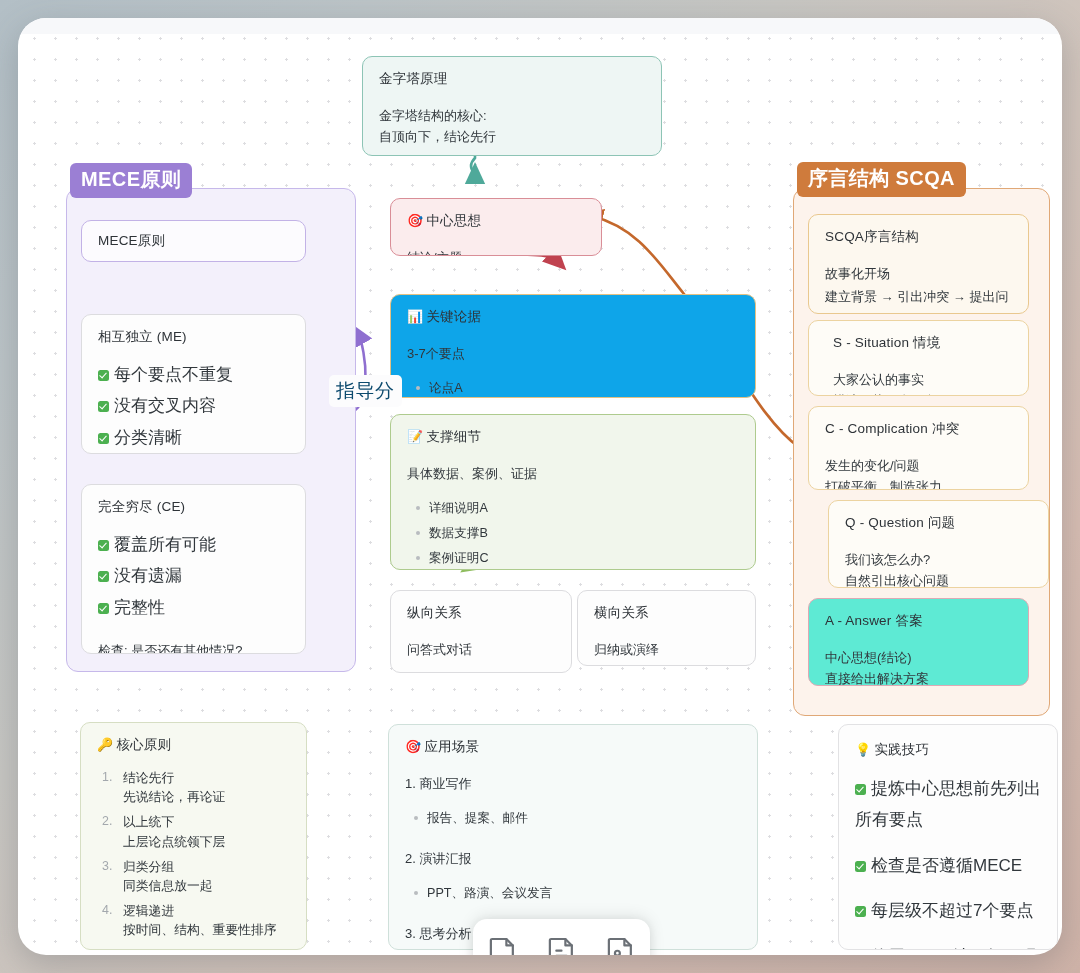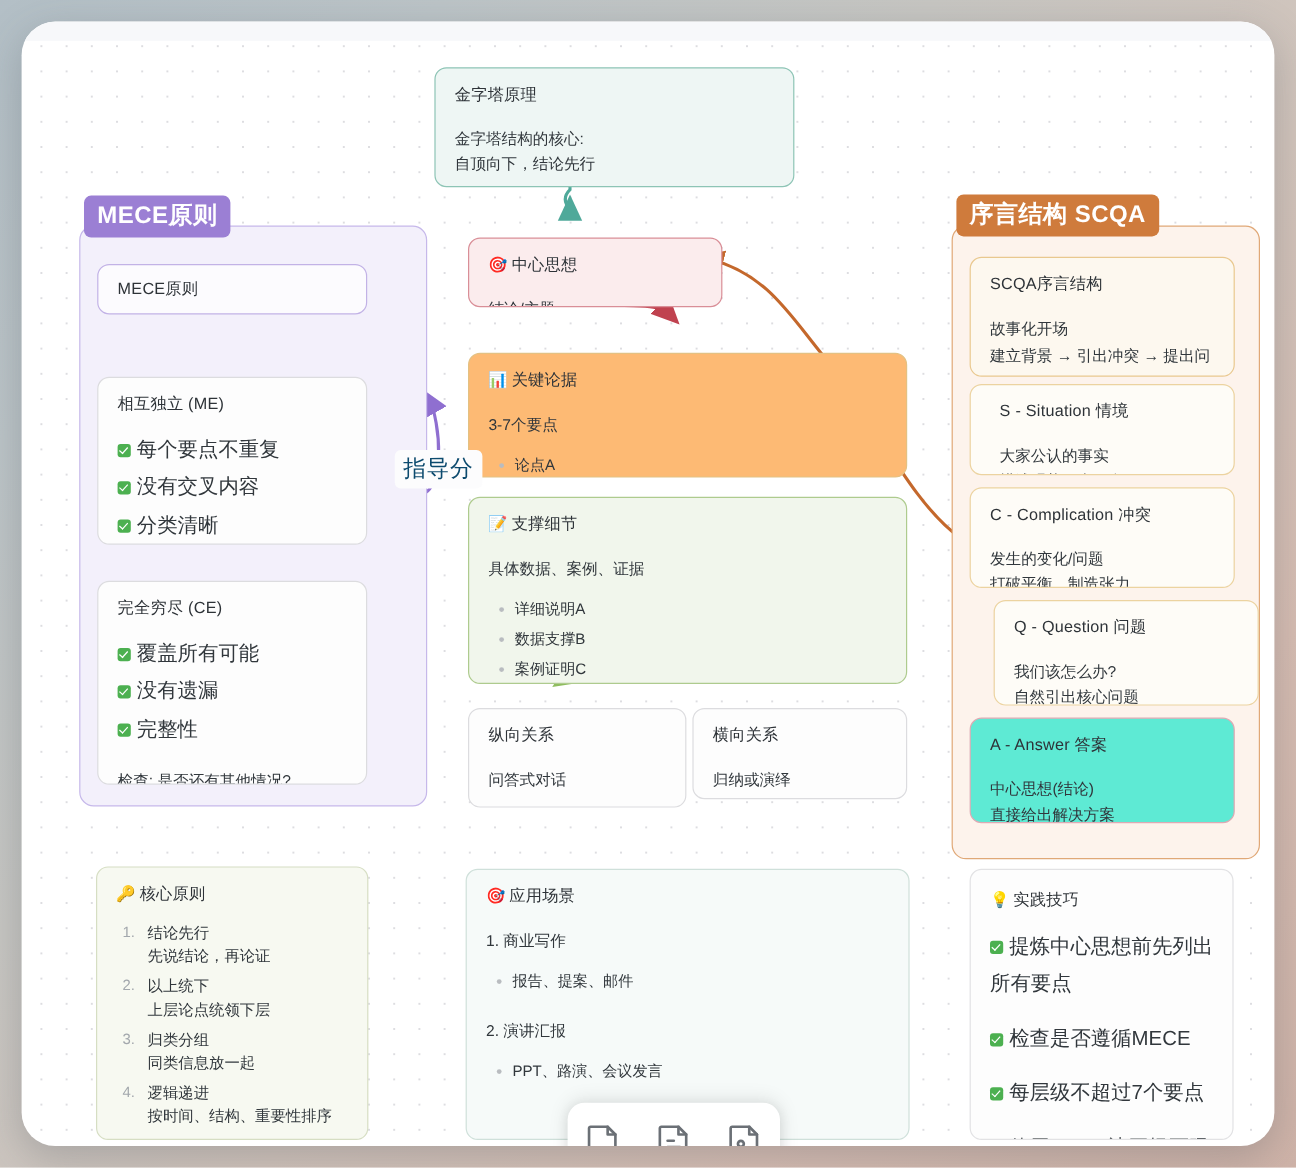--- a/index.html
+++ b/index.html
@@ -147,21 +147,21 @@
   
   #grp-scqa {
     left: 775px; top: 170px; width: 257px; height: 528px;
     background: #fdf3ec; border: 1.6px solid #e0a877;
   }
   #ttl-scqa { left: 779px; top: 144px; background: #cf7b3c; }
 
   
   .v-teal  { background:#eef6f4; border-color:#8dc4b5; }
   .v-pink  { background:#fbeced; border-color:#d98e97; }
-  .v-orange{ background:#fdba74; border-color:#e3c183; }
+  .v-orange{ background:#0ea5e9; border-color:#e3c183; }
   .v-green { background:#f1f6ec; border-color:#aecb8e; }
   .v-plainpurple { background:#fcfbfe; border-color:#c2b2e6; }
   .v-white { background:#fdfdfd; border-color:#dcdcdf; }
   .v-cream { background:#fdf8ef; border-color:#e9c88f; }
   .v-cream2{ background:#fefcf7; border-color:#ecd3a0; }
   .v-rose  { background:#5eead4; border-color:#ddaab4; }
   .v-mint  { background:#f6faf9; border-color:#cfe0da; }
   .v-ivory { background:#f7f9f1; border-color:#d6dec3; }
   .v-snow  { background:#fdfdfd; border-color:#e2e2e4; }
 
@@ -184,21 +184,21 @@
   #n-compl     { left:790px; top:388px; width:221px; height:84px;  }
   #n-quest     { left:790px; top:482px; width:221px; height:88px;margin-left:20px;  }
   #n-answer    { left:790px; top:580px; width:221px; height:88px;  }
   #n-tips      { left:790px; top:706px; width:220px; height:226px; }
 
   #n-pyramid .n-title, #n-mece-head .n-title { }
   #n-mece-head { padding-top: 11px; }
   #n-vert .n-body, #n-horz .n-body { margin-top: 17px; }
 
   #n-scqa-head .n-body { line-height: 1.75; }
-  #n-tips { padding-top: 16px; }
+  #n-tips { padding-top: 16px; margin-left: 30px; }
   #n-tips .n-title { margin-bottom: 14px; }
 
   
   #edge-label {
     position: absolute;
     left: 311px; top: 357px;
     background: #fcfcfd;
     border-radius: 5px;
     padding: 3px 7px;
     font-size: 19px;
@@ -410,20 +410,21 @@
         <span class="emoji">🎯</span><span>应用场景</span>
       </div>
       <div class="n-body">1. 商业写作</div>
       <ul class="bullets">
         <li>报告、提案、邮件</li>
       </ul>
       <div class="n-body">2. 演讲汇报</div>
       <ul class="bullets">
         <li>PPT、路演、会议发言</li>
       </ul>
+      <div class="n-body">3. 思考分析</div>
     </div>
 
     <div class="node v-snow" id="n-tips">
       <div class="n-title">
         <span class="emoji">💡</span><span>实践技巧</span>
       </div>
       <span class="chk spaced"><span class="cb"></span><span>提炼中心思想前先列出所有要点</span></span>
       <span class="chk spaced"><span class="cb"></span><span>检查是否遵循MECE</span></span>
       <span class="chk spaced"><span class="cb"></span><span>每层级不超过7个要点</span></span>
       <span class="chk spaced"><span class="cb"></span><span>使用SCQA让开场更吸引人</span></span>

